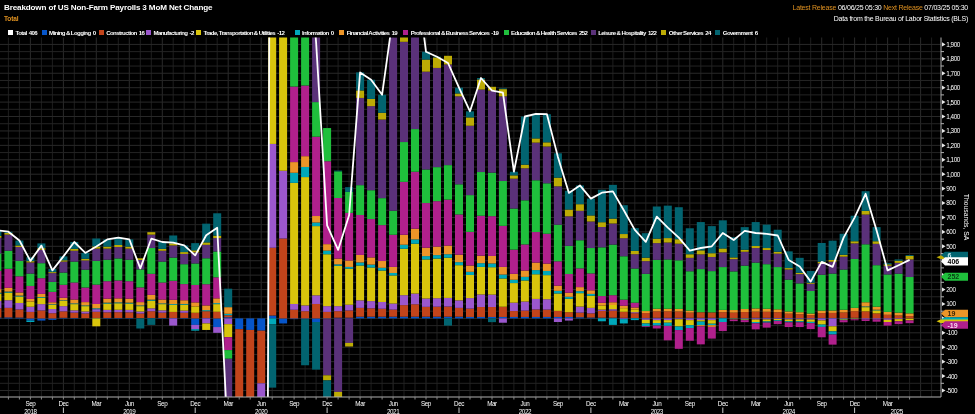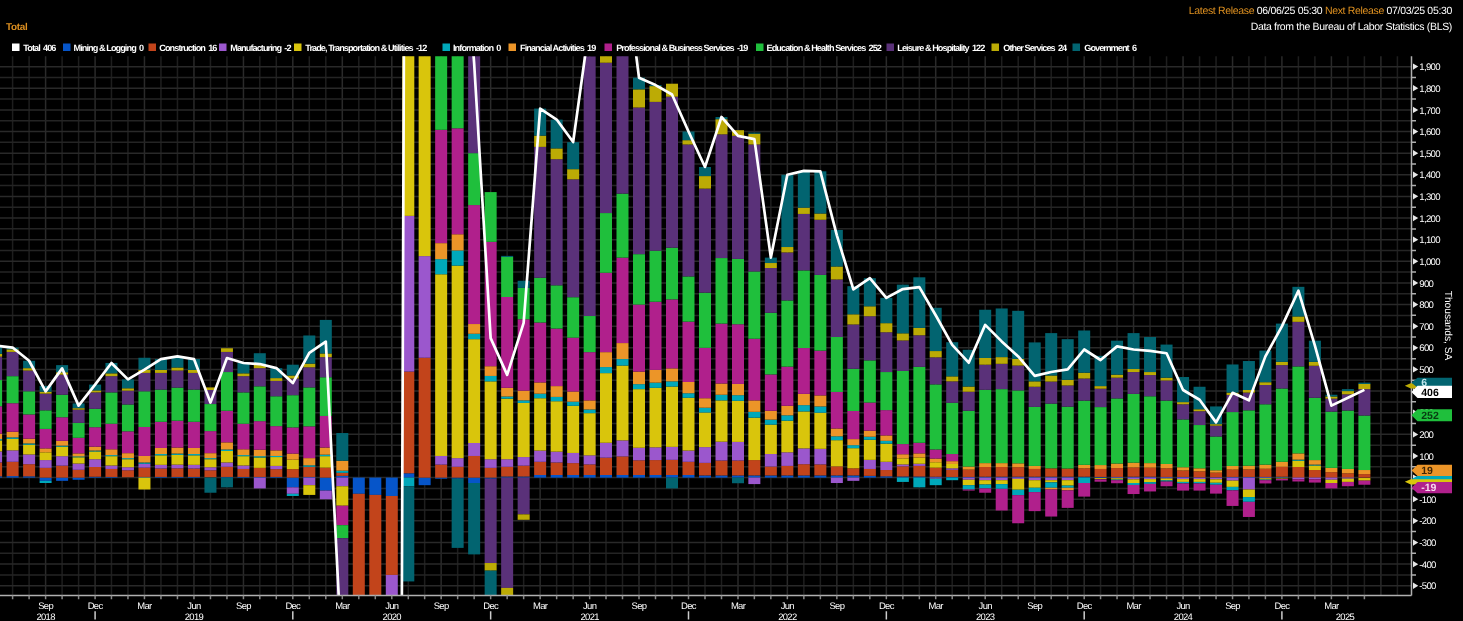--- a/index.html
+++ b/index.html
@@ -1113,20 +1113,21 @@
         <text x="947.5" y="263.8" font-size="7" fill="#000000" font-weight="bold">406</text>
         <path d="M941 276.8L945 272.8H968V280.8H945Z" fill="#1fbf3c"></path>
         <text x="947.5" y="279.3" font-size="7" fill="#083c12" font-weight="bold">252</text>
         <path d="M941 313.6L945 309.8H968V317.3H945Z" fill="#ec9528"></path>
         <text x="947.5" y="316.1" font-size="7" fill="#402605" font-weight="bold">19</text>
         <path d="M941 319.3L945 317.3H968V321.3H945Z" fill="#00a8ba"></path>
         <path d="M936.5 321.2L940.5 319.5H968V323.0H940.5Z" fill="#d9c50c"></path>
         <path d="M941 325.1L945 321.3H968V328.8H945Z" fill="#b0208c"></path>
         <text x="947.5" y="327.6" font-size="7" fill="#f8d8ef" font-weight="bold">-19</text>
       </svg></div>
+<div id="title">Breakdown of US Non-Farm Payrolls 3 MoM Net Change</div>
 <div id="sub">Total</div>
 <div id="rel"><span class="o">Latest Release</span> 06/06/25 05:30 <span class="o">Next Release</span> 07/03/25 05:30</div>
 <div id="src">Data from the Bureau of Labor Statistics (BLS)</div>
 <div id="legend">
       <span class="li" style="left:8px"><span class="sw" style="background:#ffffff"></span>Total&nbsp;&nbsp;406</span>
       <span class="li" style="left:41.5px"><span class="sw" style="background:#0655c9"></span>Mining &amp; Logging&nbsp;&nbsp;0</span>
       <span class="li" style="left:98.7px"><span class="sw" style="background:#c2441b"></span>Construction&nbsp;&nbsp;16</span>
       <span class="li" style="left:146px"><span class="sw" style="background:#9b57cd"></span>Manufacturing&nbsp;&nbsp;-2</span>
       <span class="li" style="left:196px"><span class="sw" style="background:#d9c50c"></span>Trade, Transportation &amp; Utilities&nbsp;&nbsp;-12</span>
       <span class="li" style="left:294.5px"><span class="sw" style="background:#00a8ba"></span>Information&nbsp;&nbsp;0</span>

